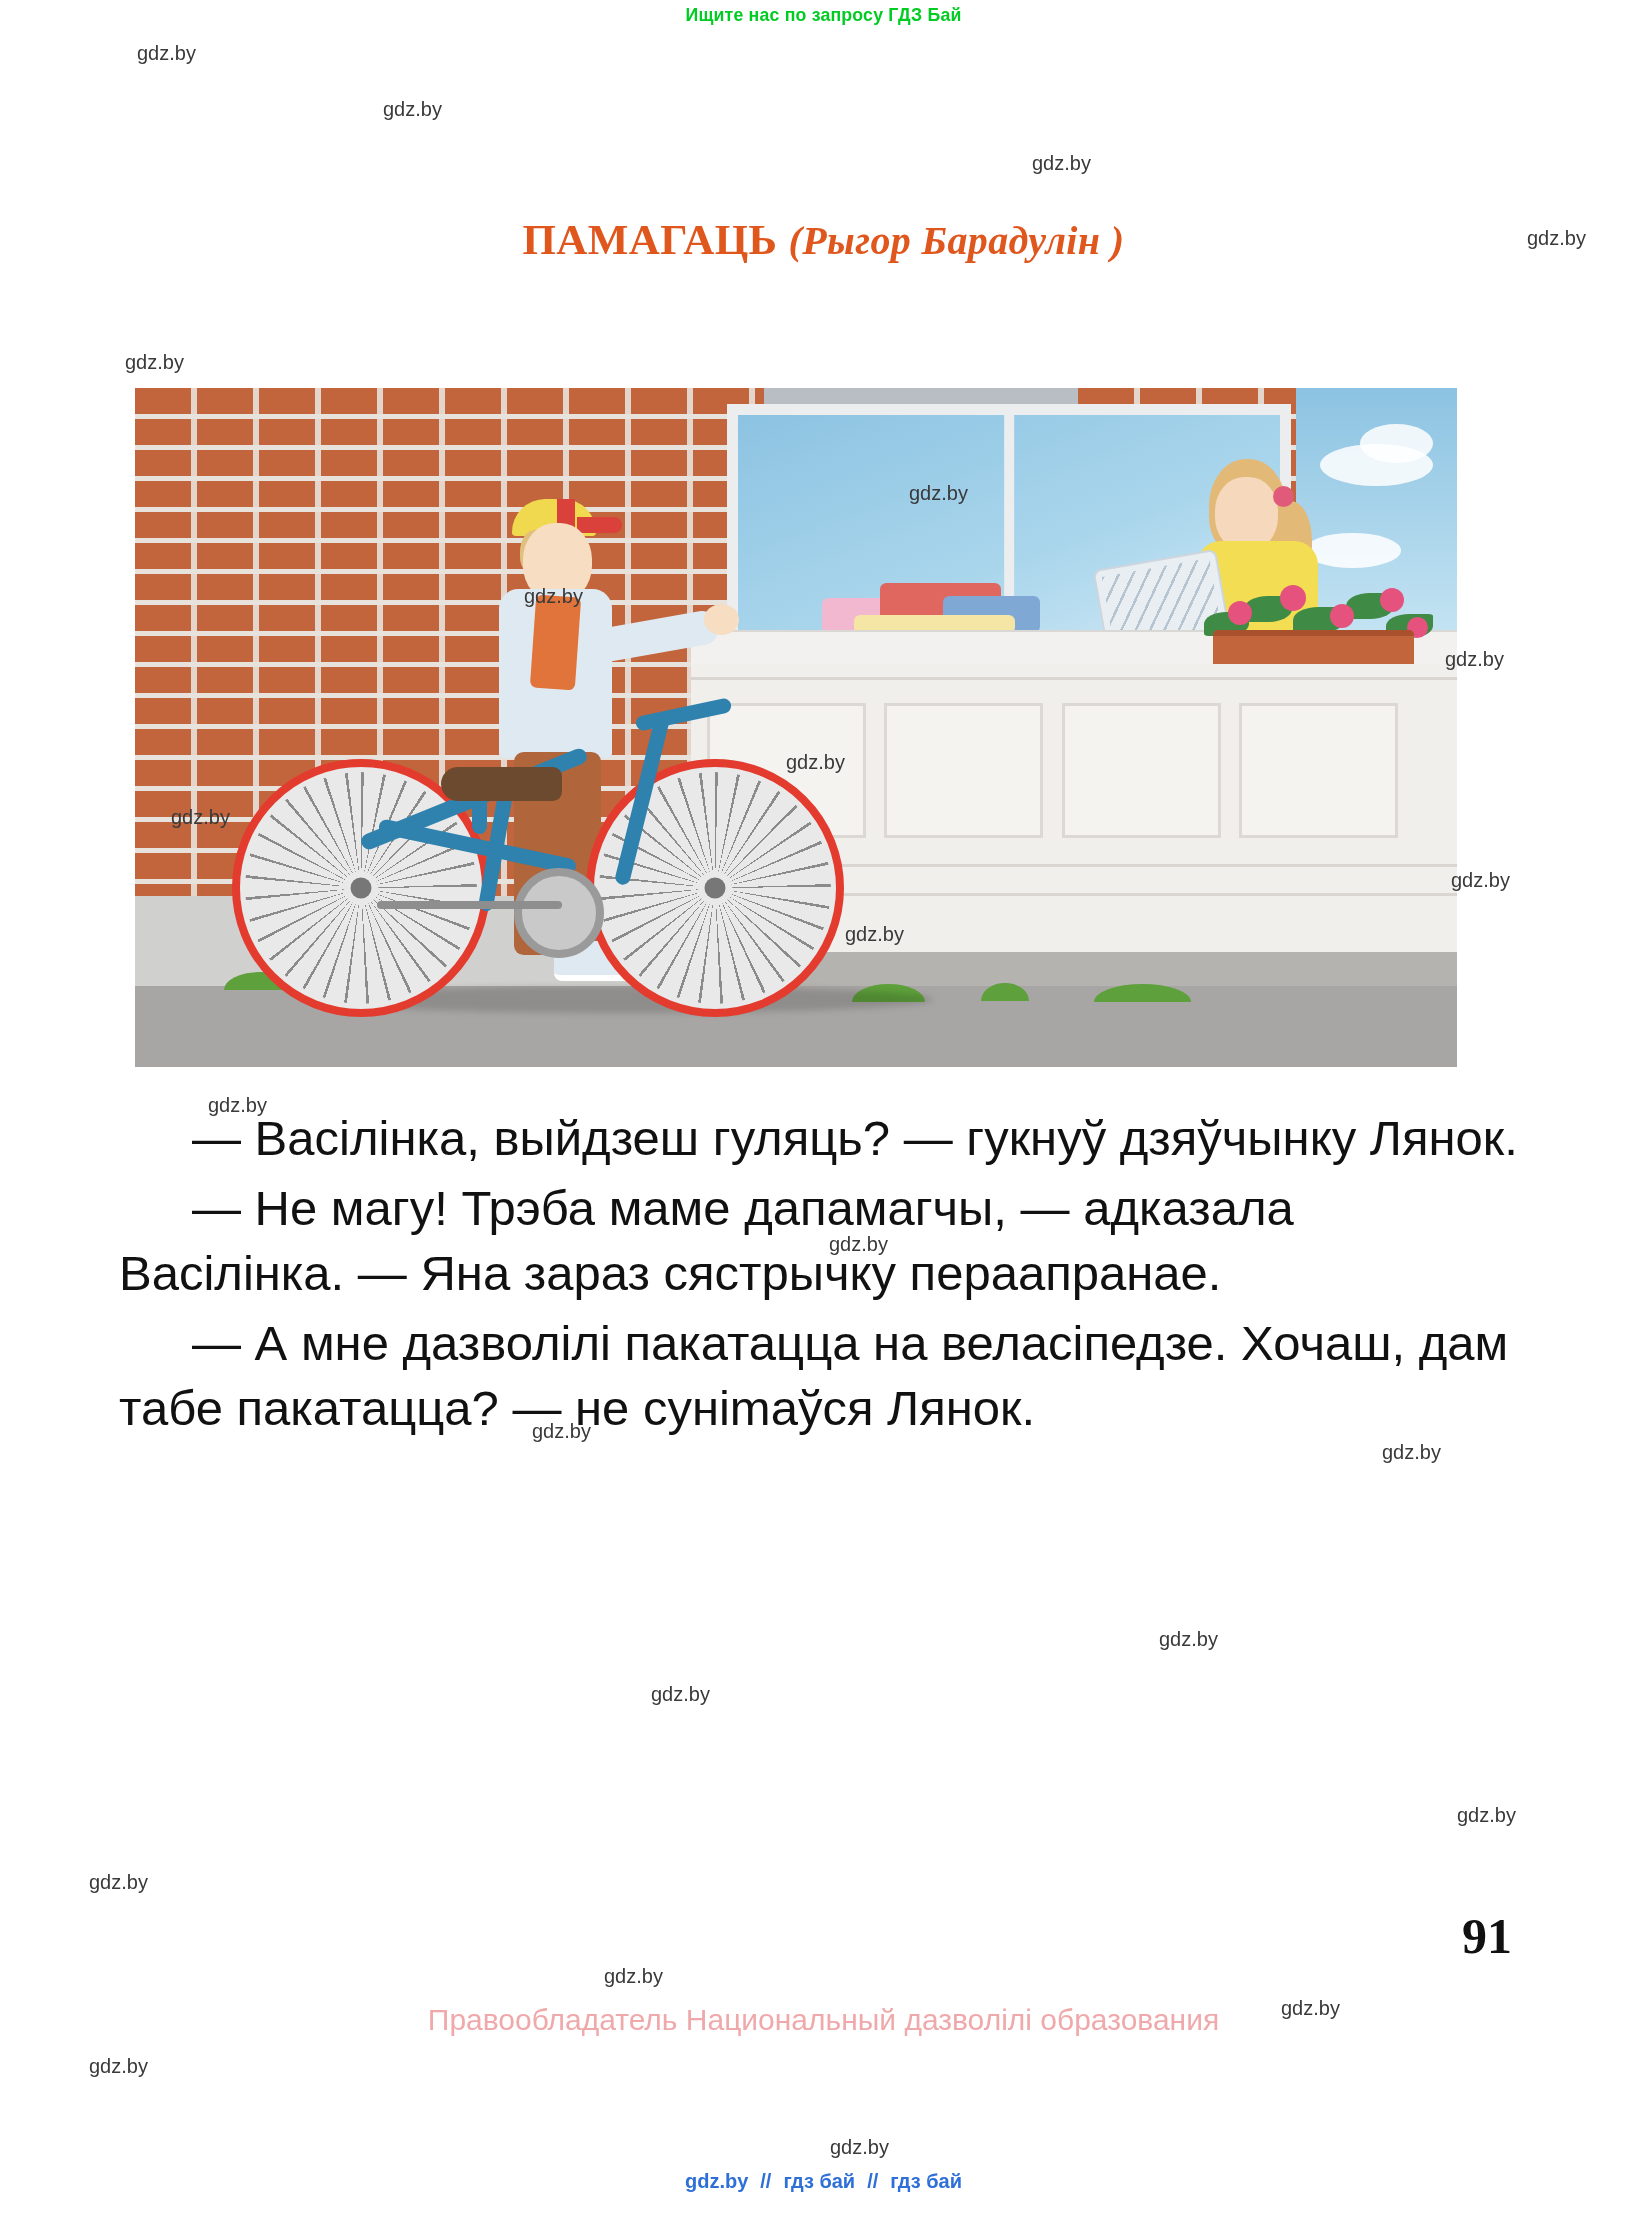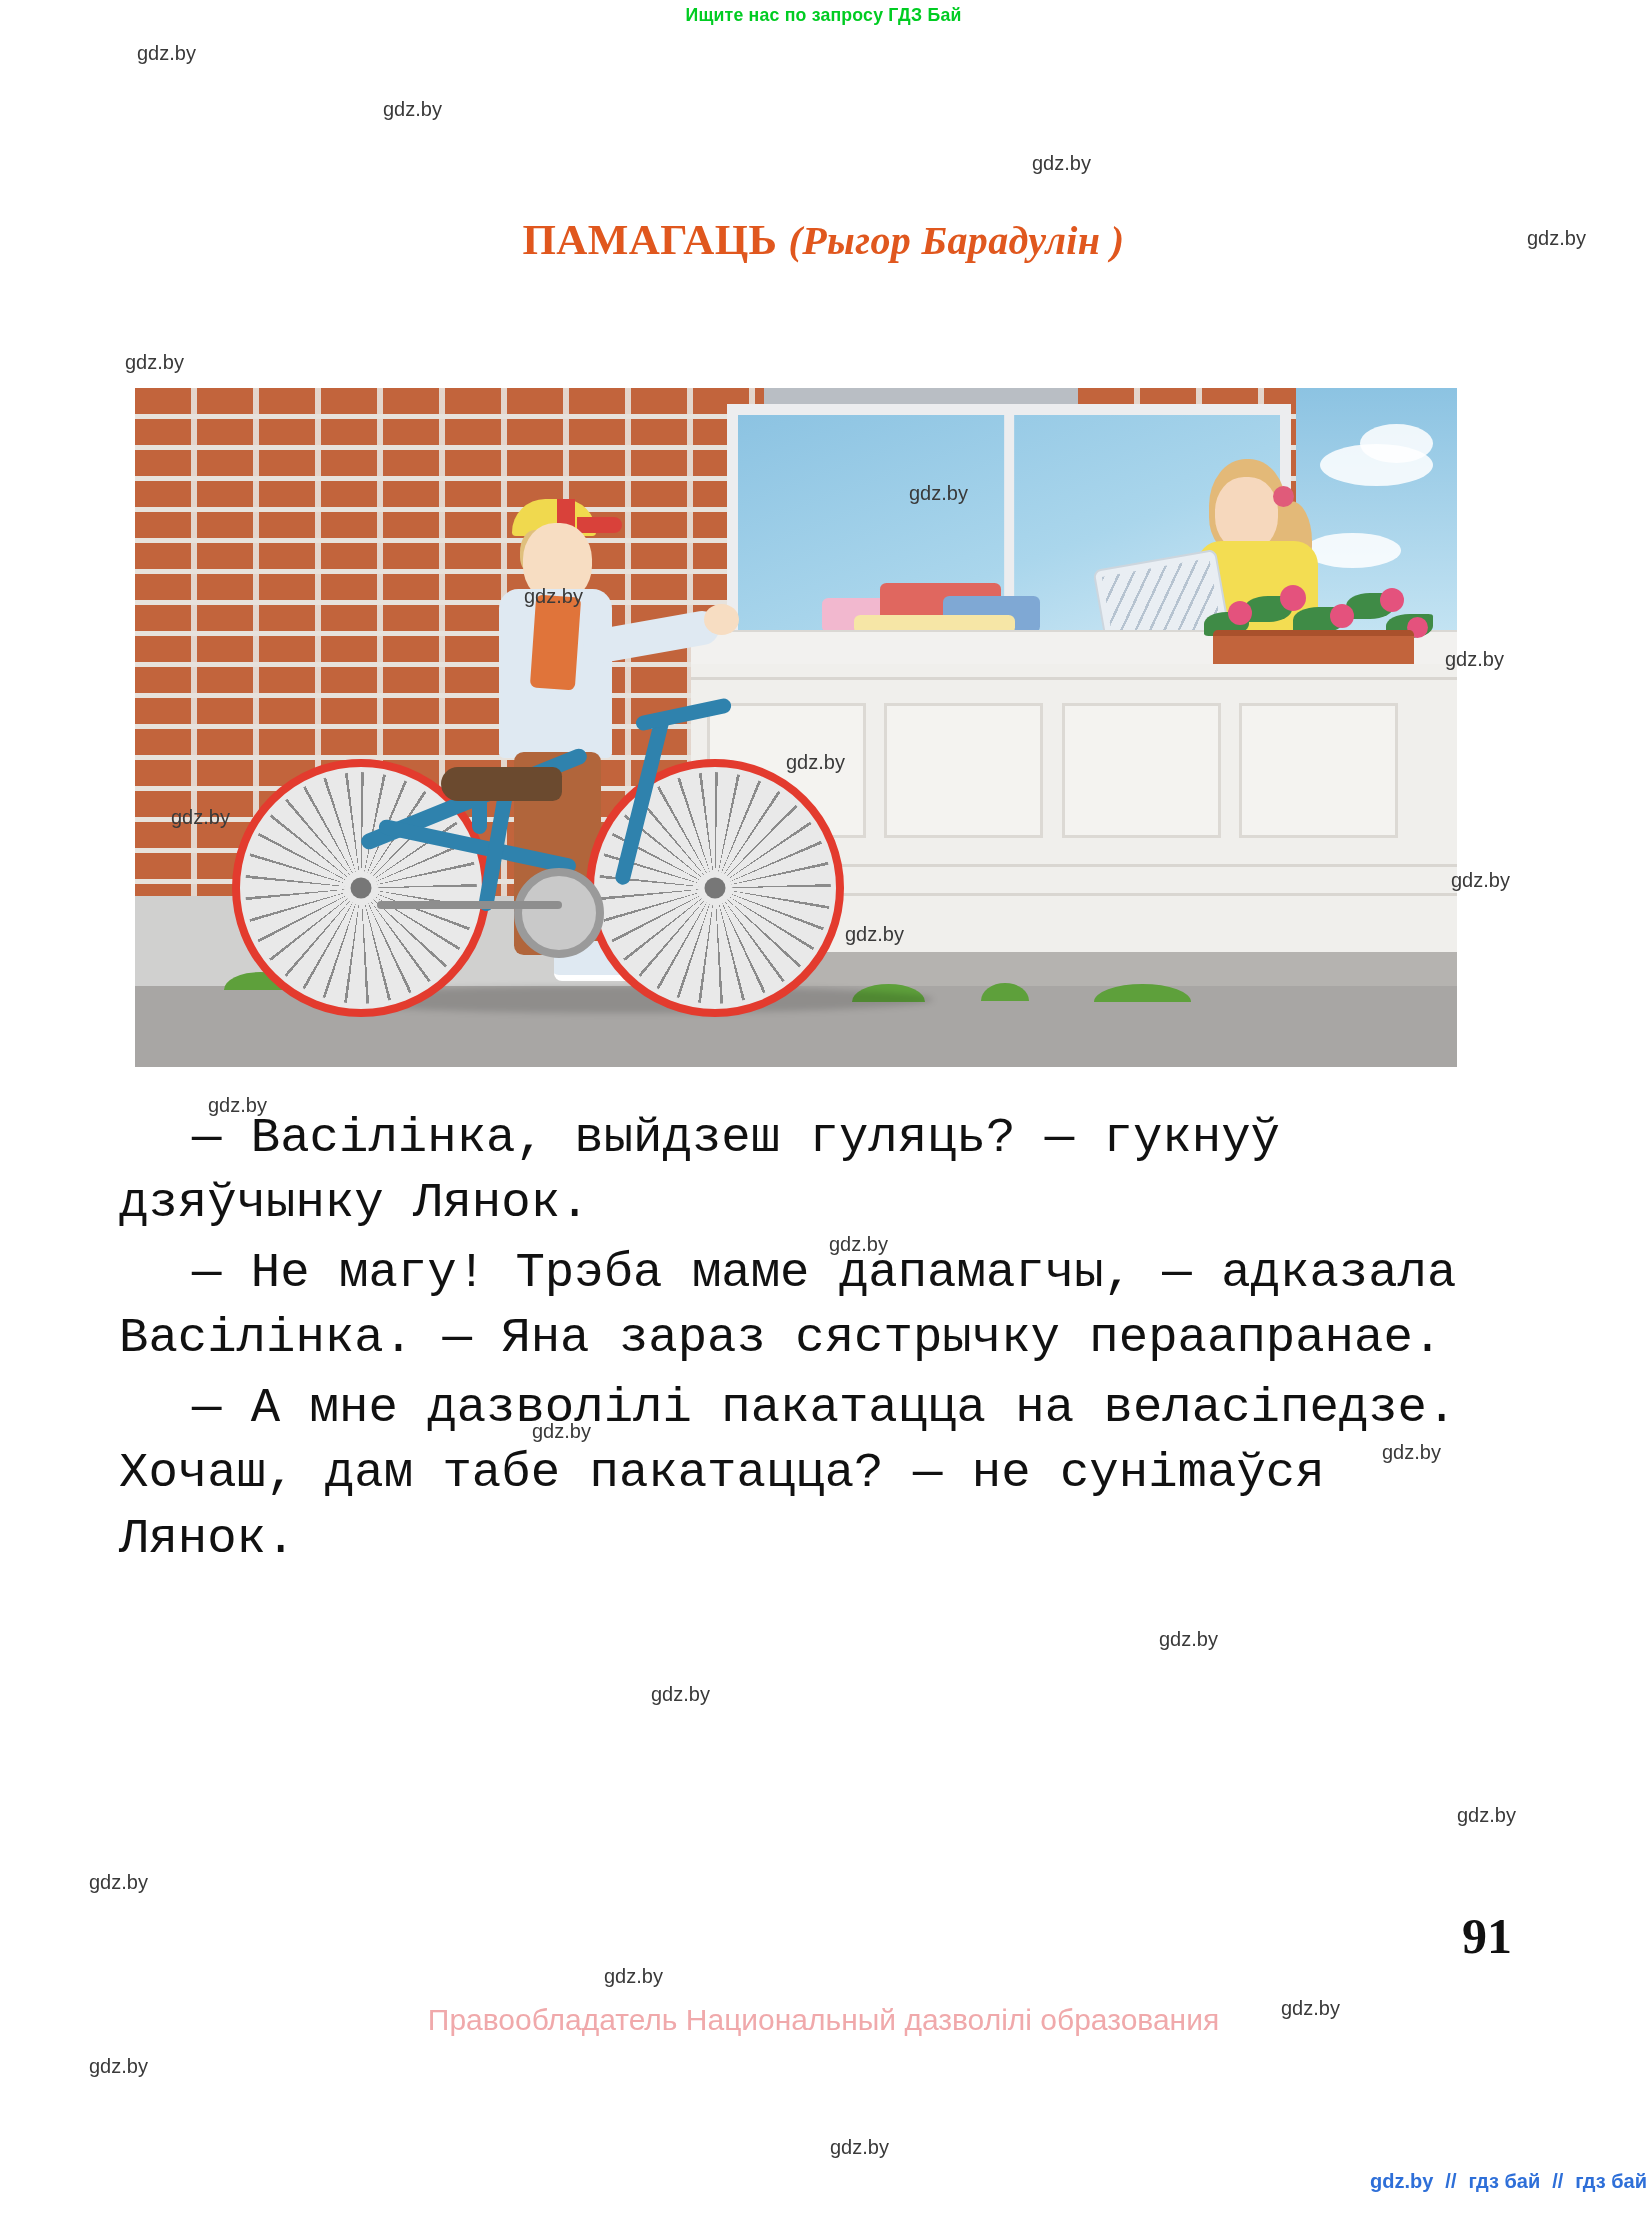--- a/index.html
+++ b/index.html
@@ -450,21 +450,21 @@
     border-radius: 50%;
     filter: blur(3.2px);
   }
 
   
   .dialogue {
     position: absolute;
     left: 119px;
     top: 1106px;
     width: 1402px;
-    font-family: Liberation Mono, monospace;
+    font-family: Liberation Sans, sans-serif;
     font-size: 49px;
     line-height: 1.33;
     color: #111;
   }
   .dialogue p {
     margin: 0 0 4.8px 0;
     text-indent: 73px;
   }
 
   .question-box {
@@ -498,21 +498,21 @@
     font-family: "Liberation Sans", sans-serif;
     font-size: 30px;
     color: #f0a9ab;
   }
 
   .footer-links {
     position: absolute;
     left: 0;
     bottom: 22.6px;
     width: 100%;
-    text-align: right;
+    text-align: center;
     font-family: "Liberation Sans", sans-serif;
     font-size: 20px;
     font-weight: bold;
     color: #2e6fd8;
   }
   .footer-links .sep {
     color: #2e6fd8;
     font-weight: bold;
     padding: 0 6.4px;
   }

